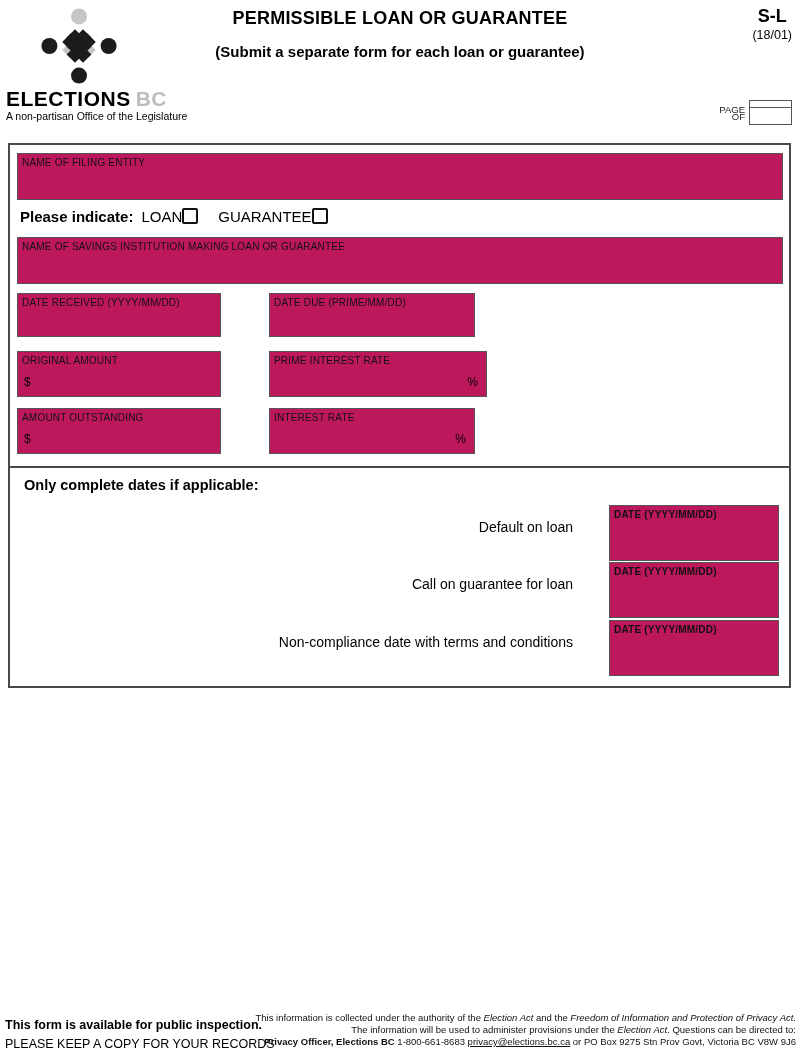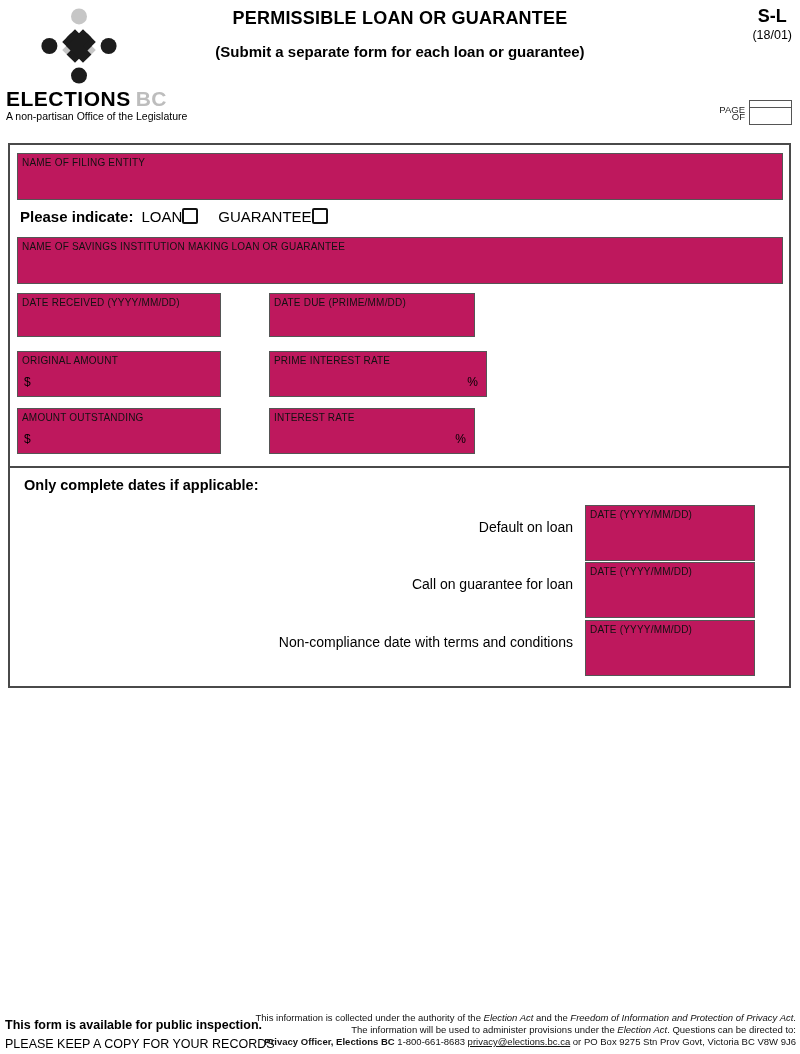--- a/index.html
+++ b/index.html
@@ -28,21 +28,21 @@
   .prefix{position:absolute;left:6px;bottom:7px;font-size:12px;}
   .suffix{position:absolute;right:8px;bottom:7px;font-size:12px;}
   .indicate{position:absolute;left:20px;top:208px;font-size:15px;white-space:nowrap;}
   .indicate .prompt{font-weight:bold;margin-right:8px;}
   .indicate .opt{}
   .indicate .opt2{margin-left:20px;}
   .cbx{display:inline-block;width:12px;height:12px;border:2px solid #111;border-radius:2px;vertical-align:-2px;background:#fff;}
   .divider{position:absolute;left:8px;top:466px;width:783px;height:0;border-top:2px solid #4a4a4a;}
   .dates-heading{position:absolute;left:24px;top:477px;font-size:14.5px;font-weight:bold;}
   .datelabel{position:absolute;left:13px;width:560px;text-align:right;font-size:14px;}
-  .datebox{position:absolute;left:585px;width:170px;height:56px;}
+  .datebox{position:absolute;left:609px;width:170px;height:56px;font-weight:bold;}
   
   .foot-left1{position:absolute;left:5px;top:1018px;font-size:12.5px;font-weight:bold;}
   .foot-left2{position:absolute;left:5px;top:1037px;font-size:12.5px;}
   .footer-right{position:absolute;right:4px;top:1012px;text-align:right;font-size:9.5px;line-height:12px;color:#111;}
   .it{font-style:italic;}
   .bd{font-weight:bold;}
   .lnk{text-decoration:underline;color:#111;cursor:pointer;}
 </style>
 </head>
 <body>

